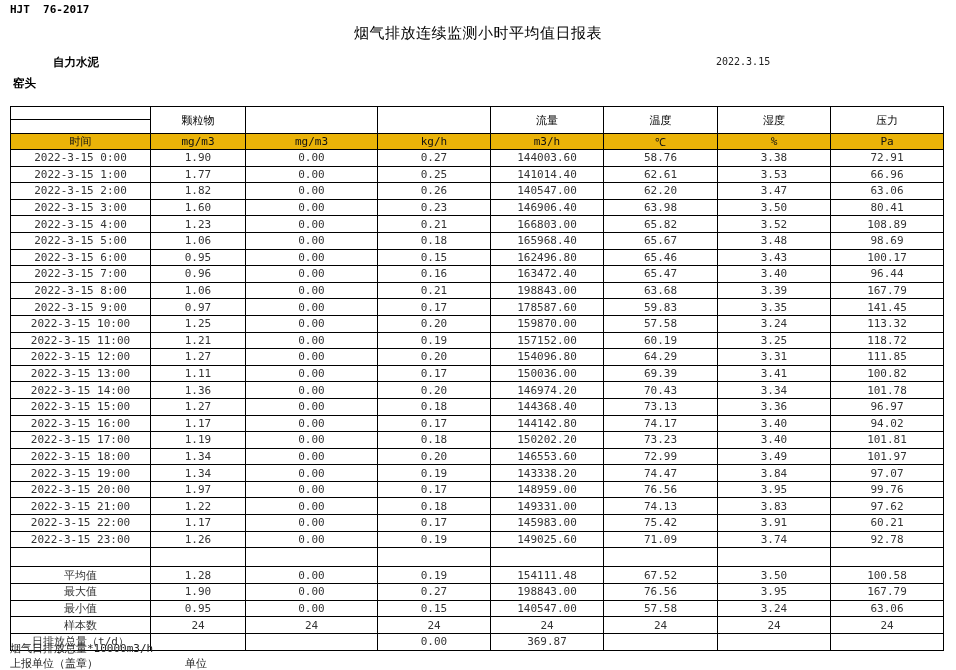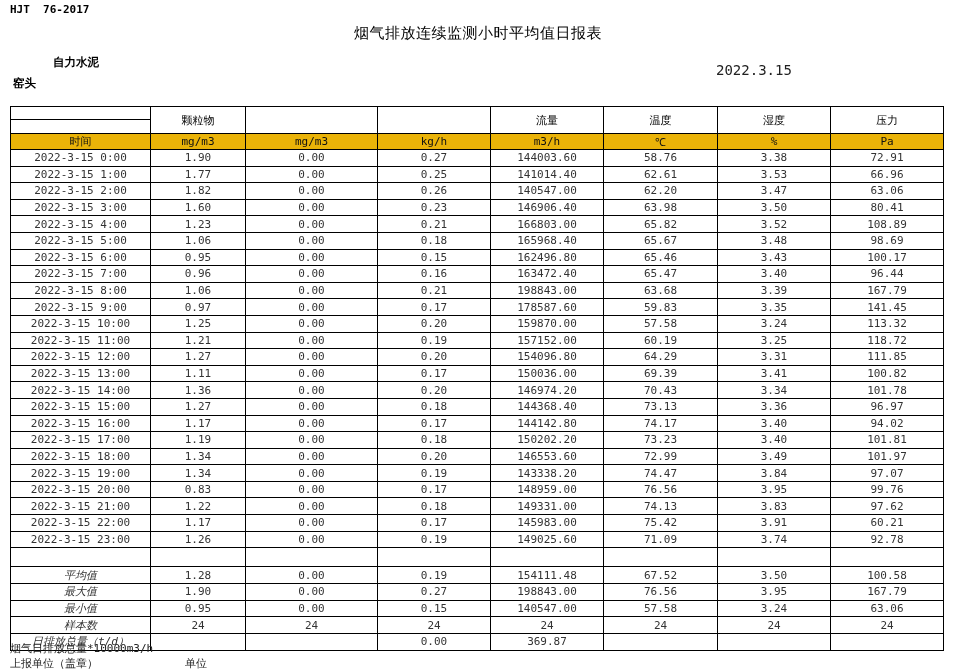--- a/index.html
+++ b/index.html
@@ -5,33 +5,33 @@
   html,body{margin:0;padding:0;background:#fff;}
   .page{position:relative;width:956px;height:670px;background:#ffffff;overflow:hidden;
         font-family:"DejaVu Sans Mono","Liberation Mono",monospace;color:#000;}
   .abs{position:absolute;}
   .hjt{left:10px;top:3px;font-size:11px;font-weight:bold;white-space:pre;
        font-family:"DejaVu Sans Mono",monospace;}
   .title{left:0;top:24px;width:100%;text-align:center;font-size:15px;font-weight:normal;
          font-family:"DejaVu Sans",sans-serif;letter-spacing:0.5px;}
   .company{left:13px;top:55px;font-size:11.5px;font-weight:bold;font-family:"DejaVu Sans",sans-serif;margin-left:40px;}
   .station{left:13px;top:76px;font-size:11.5px;font-weight:bold;font-family:"DejaVu Sans",sans-serif;}
-  .date{left:716px;top:62px;font-size:14px;color:#222;}
+  .date{left:716px;top:56px;font-size:10px;color:#222;}
   table.report{position:absolute;left:10px;top:106px;width:933px;border-collapse:collapse;
         table-layout:fixed;font-size:11px;}
   table.report td{border:1px solid #000;text-align:center;padding:0;margin:0;
         overflow:hidden;white-space:nowrap;vertical-align:middle;color:#333;}
   table.report{border:1.5px solid #000;}
   tr.grp-a td{height:12px;color:#000;font-family:Liberation Mono, monospace;}
   tr.grp-b td{height:13px;}
   tr.unit-row td{height:15px;background:#eab308;color:#111;}
   tbody.data td{height:15.6px;}
   tr.spacer-row td{height:18px;}
   tbody.summary td{height:15.7px;}
-  td.label{color:#000;font-style:italic;}
+  td.label{color:#000;}
   .footer1{left:10px;top:641px;font-size:11px;color:#222;}
   .footer2a{left:10px;top:656px;font-size:11px;color:#222;}
   .footer2b{left:185px;top:656px;font-size:11px;color:#222;}
 </style>
 </head>
 <body>
 
 <div class="page">
 
   <div class="abs hjt">HJT  76-2017</div>
@@ -272,21 +272,21 @@
           <td>1.34</td>
           <td>0.00</td>
           <td>0.19</td>
           <td>143338.20</td>
           <td>74.47</td>
           <td>3.84</td>
           <td>97.07</td>
         </tr>
         <tr>
           <td>2022-3-15 20:00</td>
-          <td>0.83</td>
+          <td>1.97</td>
           <td>0.00</td>
           <td>0.17</td>
           <td>148959.00</td>
           <td>76.56</td>
           <td>3.95</td>
           <td>99.76</td>
         </tr>
         <tr>
           <td>2022-3-15 21:00</td>
           <td>1.22</td>

